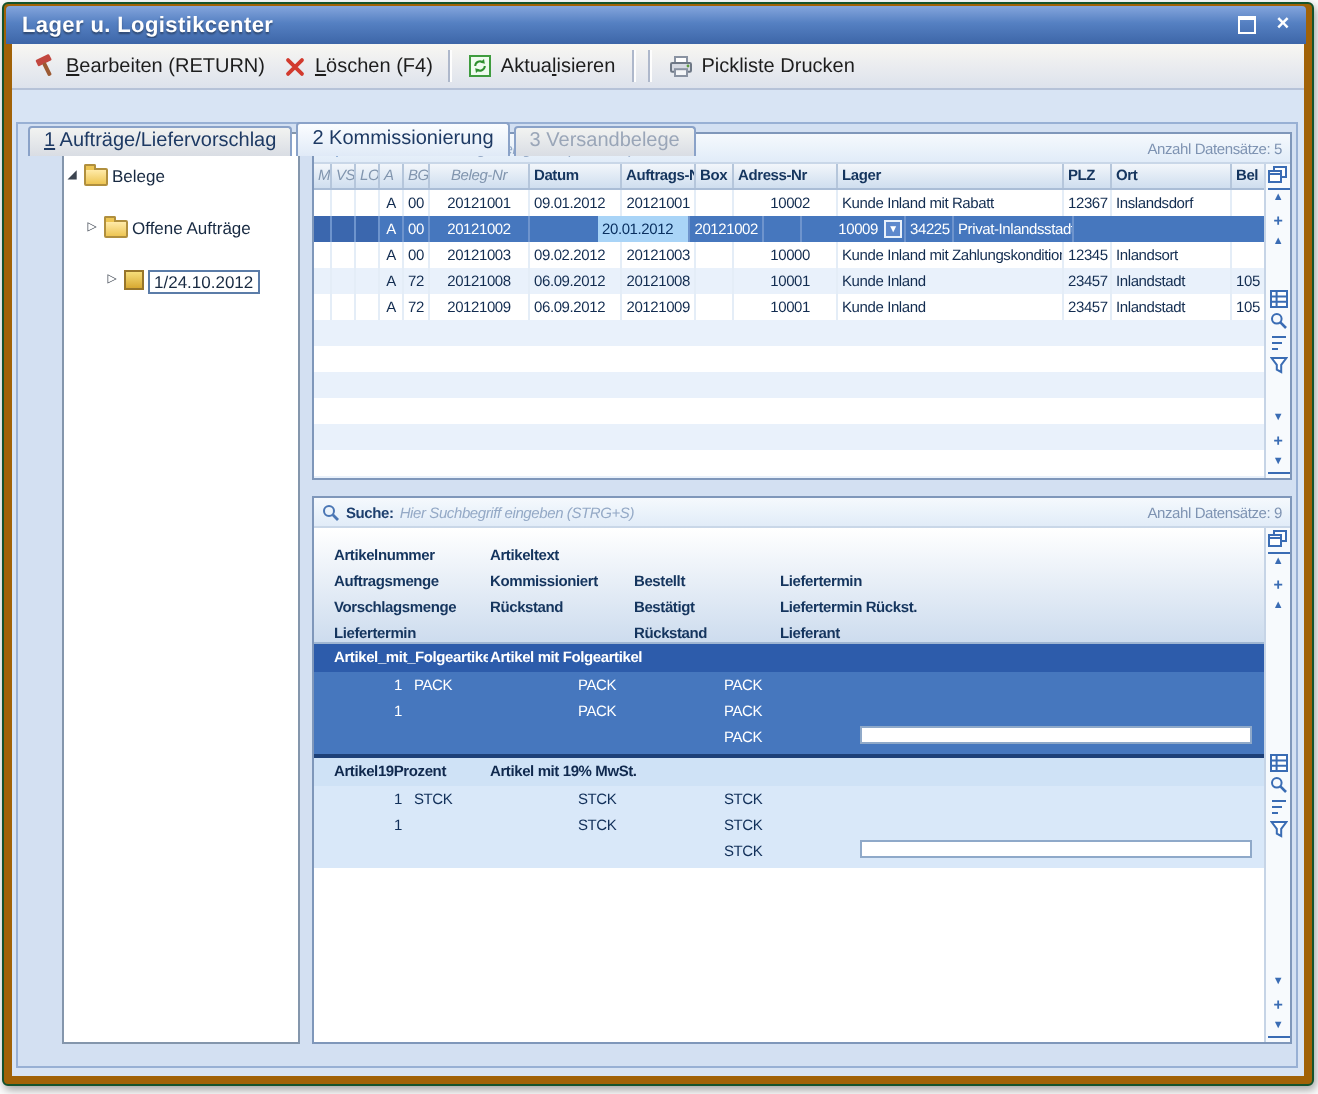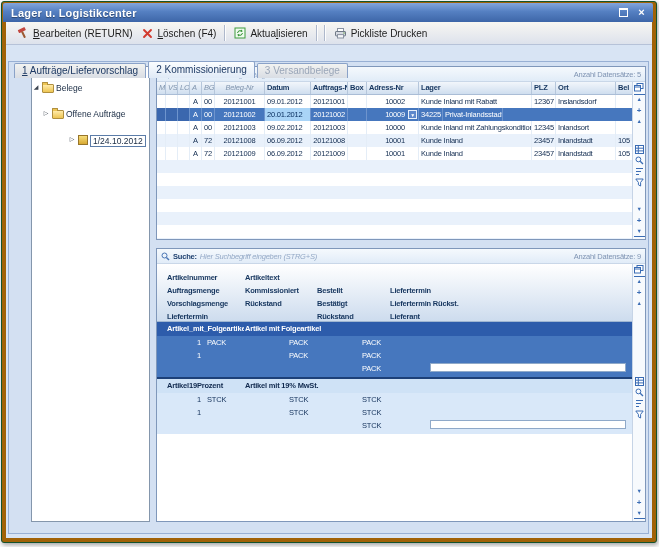--- a/index.html
+++ b/index.html
@@ -26,21 +26,21 @@
   
   #tabpanel{position:absolute;left:2px;top:39px;width:641px;height:473px;background:#d3e0f2;border:1px solid #98b0d4;box-sizing:border-box;}
   
   #tree{position:absolute;left:25px;top:44px;width:119px;height:456px;background:#fff;border:1px solid #8496ac;box-sizing:border-box;font-size:8.5px;color:#182a42;padding-top:4px;}
   .titem{display:flex;align-items:flex-start;height:14px;gap:2px;white-space:nowrap;cursor:pointer;margin-top:12px;}
   .arrow{width:8px;text-align:center;font-size:6px;color:#3c4450;flex:0 0 8px;}
   .folder{width:10px;height:7px;position:relative;background:linear-gradient(#ffeaa8,#edc553);border:1px solid #b08f3e;border-radius:1px;flex:0 0 10px;margin-top:1px;}
   .folder:before{content:"";position:absolute;left:-1px;top:-3px;width:4px;height:2px;background:#edc553;border:1px solid #b08f3e;border-bottom:none;border-radius:1px 1px 0 0;}
   .cube{width:8px;height:8px;background:linear-gradient(#f6dd7a,#d8a932);border:1px solid #97752a;flex:0 0 8px;}
   .tsel{border:1px solid #5b7ca8;background:#fff;padding:0 2px;}
-  .ind1{padding-left:10px;} .ind2{padding-left:36px;}
+  .ind1{padding-left:10px;} .ind2{padding-left:20px;}
   
   .grid{position:absolute;background:#fff;border:1px solid #7f97ba;box-sizing:border-box;font-size:7.5px;color:#122c50;letter-spacing:-0.2px;}
   #grid1{left:150px;top:44px;width:490px;height:174px;}
   #grid2{left:150px;top:226px;width:490px;height:274px;}
   .srow{height:15px;display:flex;align-items:center;background:linear-gradient(#f5f9fd,#e1ecf8);border-bottom:1px solid #c9d7e8;padding:0 4px;gap:3px;box-sizing:border-box;}
   .slabel{font-weight:bold;color:#1d3f6e;}
   .sph{font-style:italic;color:#94a9c6;}
   .scount{margin-left:auto;color:#7e93b2;}
   
   .ghead{display:flex;height:13px;background:linear-gradient(#f2f6fb,#cfdeef);border-bottom:1px solid #aabdd6;width:475px;box-sizing:border-box;}
@@ -50,21 +50,21 @@
   .row.alt{background:#e9f1fb;}
   .row.sel{background:#4677be;color:#fff;}
   .cell{box-sizing:border-box;border-right:1px solid #e4edf7;padding:0 2px;white-space:nowrap;overflow:hidden;}
   .row.sel .cell{border-right-color:#6e94cd;}
   .row.sel .cell.dark{background:#3b67ae;}
   .num{text-align:right;}
   .ctr{text-align:center;}
   .w-m{width:9px;}.w-vs{width:12px;}.w-lo{width:12px;}.w-a{width:12px;}.w-bg{width:13px;}
   .w-beleg{width:50px;text-align:center;}.w-datum{width:46px;}.w-auftr{width:37px;}.w-box{width:19px;}
   .w-adr{width:52px;position:relative;padding-right:13px;}.w-name{width:113px;}.w-plz{width:24px;}.w-ort{width:60px;}.w-bel{width:16px;border-right:none;}
-  .editcell{background:#a9d4f7;color:#0a3060;}
+  .editcell{background:#a9d4f7;color:#0a3060;margin-left:34px;}
   .dd{position:absolute;right:1px;top:2px;width:9px;height:9px;background:#5d88cc;border:1px solid #e8f0fa;color:#fff;font-size:5px;line-height:8px;text-align:center;box-sizing:border-box;cursor:pointer;}
   .fillarea{height:79px;width:475px;background:repeating-linear-gradient(180deg,#e9f1fb 0 13px,#ffffff 13px 26px);}
   
   .strip{position:absolute;top:15px;right:0;bottom:0;width:13px;background:#f7fafd;border-left:1px solid #c6d4e6;display:flex;flex-direction:column;align-items:center;padding:1px 0 2px 0;box-sizing:border-box;gap:2px;}
   .sp{flex:1;}
   .sicon{width:11px;height:9px;display:flex;align-items:center;justify-content:center;color:#3a6cb4;font-size:5.5px;line-height:7px;cursor:pointer;}
   .plus{font-size:8px;font-weight:bold;}
   .barTop{border-top:1px solid #3a6cb4;}
   .barBot{border-bottom:1px solid #3a6cb4;}
   

